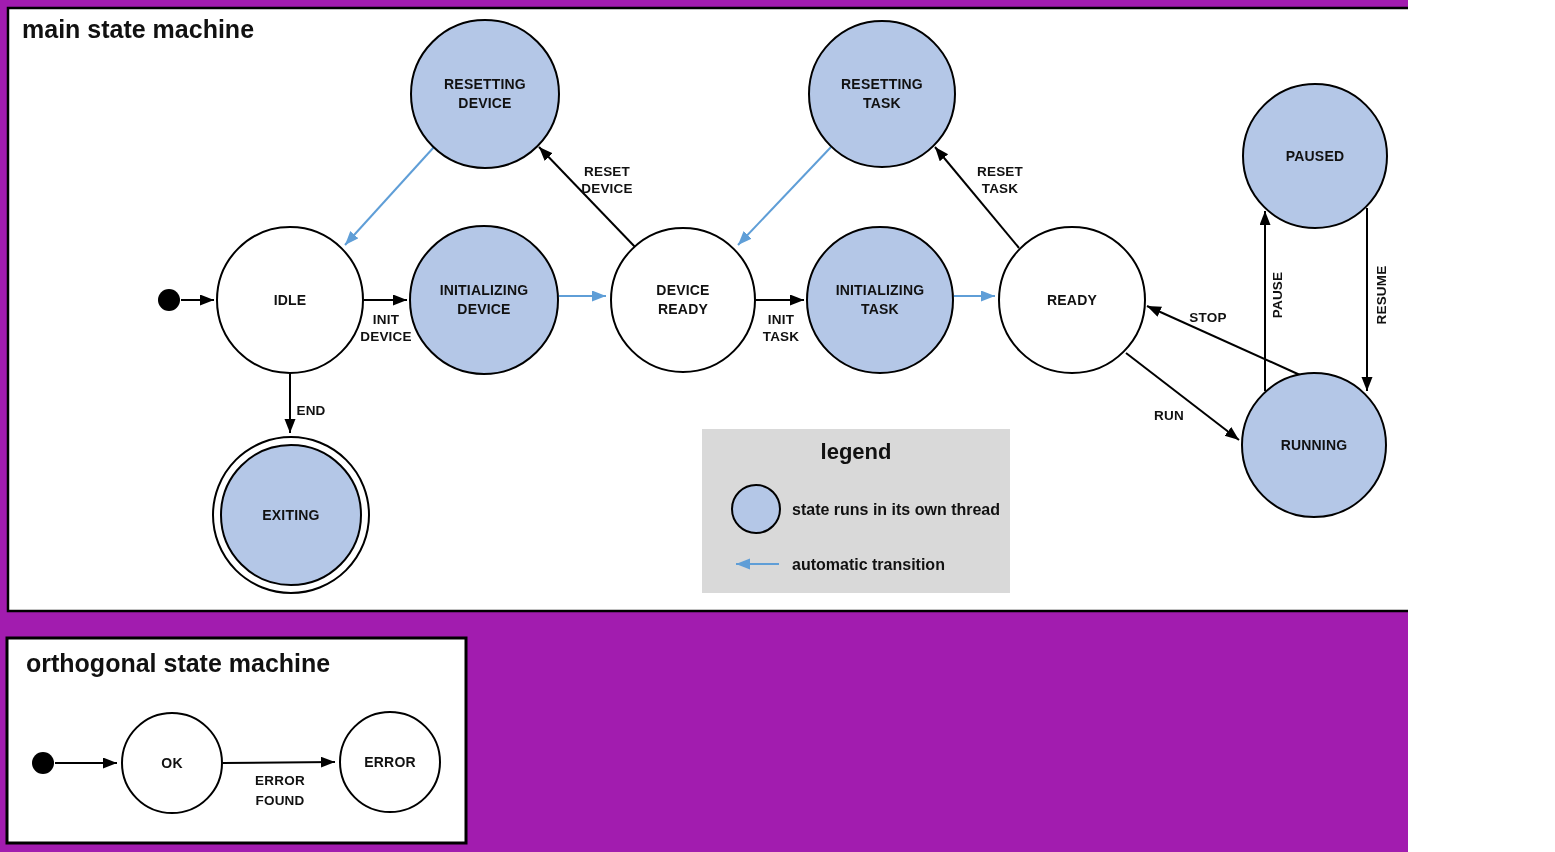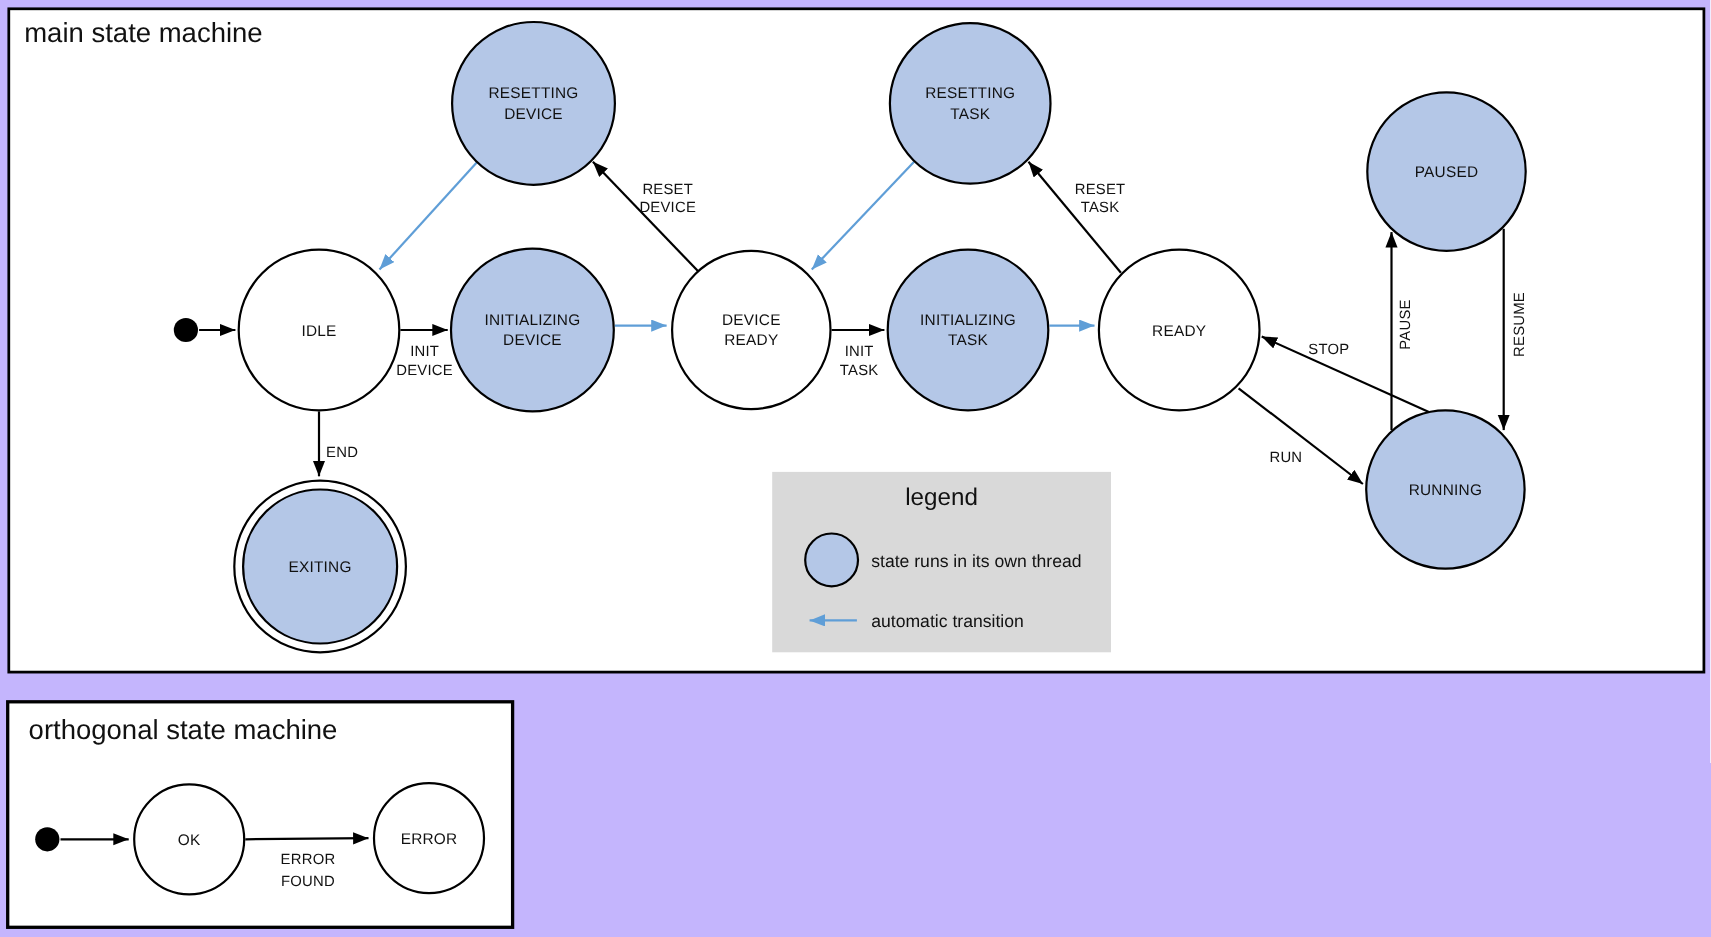--- a/index.html
+++ b/index.html
@@ -1,16 +1,16 @@
 <!DOCTYPE html>
 <html><head>
 <meta charset="utf-8">
 <style>
   html,body { margin:0; padding:0; background:#ffffff; }
-  .canvas { position:relative; width:1555px; height:852px; background:#c4b5fd; overflow:hidden; }
+  .canvas { position:relative; width:1408px; height:852px; background:#a21caf; overflow:hidden;font-weight:bold; }
   svg text { font-family:"Liberation Sans", sans-serif; fill:#111111; }
   .box-title { font-size:25px; }
   .legend-title { font-size:22px; text-anchor:middle; }
   .legend-item { font-size:16px; }
   .state-label { font-size:14px; text-anchor:middle; letter-spacing:0.2px; }
   .trans-label { font-size:13.5px; text-anchor:middle; letter-spacing:0.2px; }
   .trans-label-rot { font-size:13.5px; text-anchor:middle; letter-spacing:0.2px; }
   .frame { fill:#ffffff; stroke:#000000; }
   .edge { fill:none; stroke-width:2; }
   .node { stroke:#000000; stroke-width:2; }

